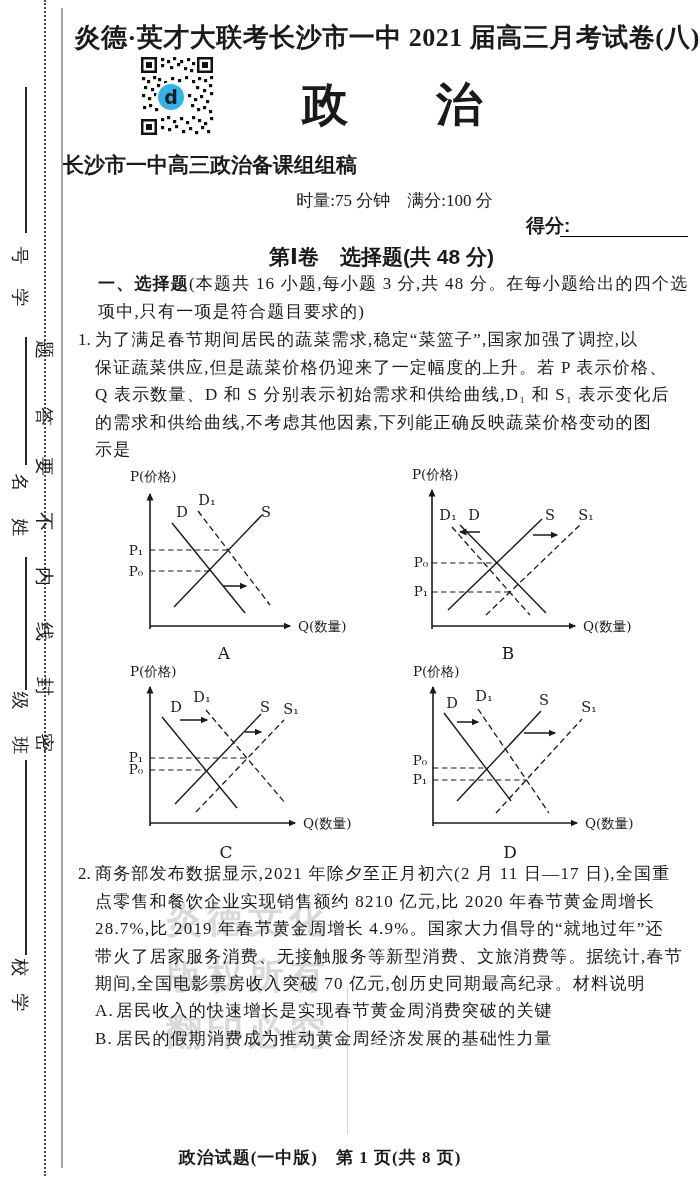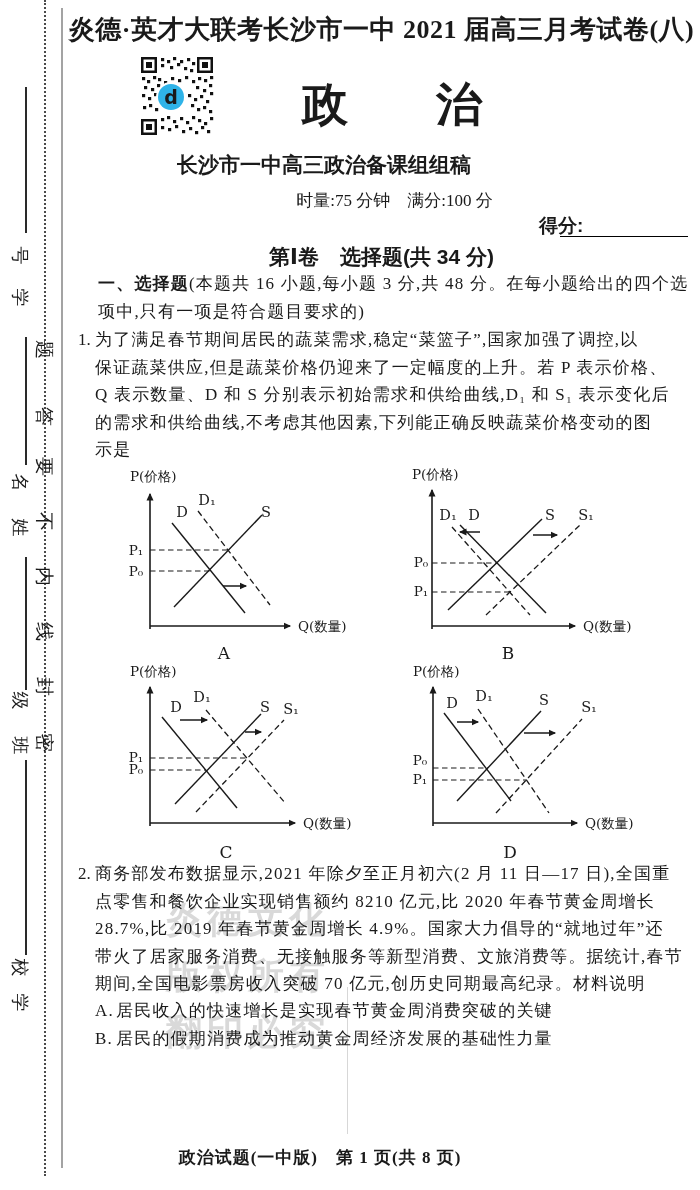--- a/index.html
+++ b/index.html
@@ -13,26 +13,26 @@
   .dotline{position:absolute;left:44px;top:0;height:1176px;width:0;border-left:2px dotted #4a4a4a;}
   .grayline{position:absolute;left:61px;top:8px;height:1160px;width:2px;background:#a3a3a3;}
   .vch{position:absolute;transform:rotate(90deg);font-size:19px;line-height:19px;width:19px;text-align:center;}
   .fld{font-size:18px;}
   .fill-line{position:absolute;left:25px;width:2px;background:#2a2a2a;}
   
   .wm{position:absolute;left:166px;top:892px;font-size:36px;line-height:56px;letter-spacing:5px;
       color:rgba(120,120,120,0.28);font-family:"Liberation Sans","DejaVu Sans",sans-serif;font-weight:bold;}
   .wm-edge{position:absolute;left:347px;top:987px;width:1px;height:147px;background:rgba(150,150,150,0.38);}
   
-  .banner{position:absolute;left:63px;top:12px;width:637px;font-size:26px;font-weight:bold;text-align:center;letter-spacing:0.5px;}
+  .banner{position:absolute;left:63px;top:20px;width:637px;font-size:26px;font-weight:bold;text-align:right;letter-spacing:0.5px;}
   .subject{position:absolute;left:302px;top:74px;width:180px;display:flex;justify-content:space-between;
            font-size:46px;font-weight:bold;}
-  .organizer{position:absolute;left:63px;top:151px;width:522px;font-size:21px;font-weight:bold;text-align:center;}
+  .organizer{position:absolute;left:63px;top:151px;width:522px;font-size:21px;font-weight:bold;}
   .duration{position:absolute;left:76px;top:189px;width:637px;font-size:17px;text-align:center;}
-  .score-label{position:absolute;left:539px;top:213px;font-size:19px;font-weight:bold;}
+  .score-label{position:absolute;left:526px;top:213px;font-size:19px;font-weight:bold;}
   .score-line{position:absolute;left:560px;top:214px;width:128px;height:22px;border-bottom:1.6px solid #000;}
   .sec-head{position:absolute;left:63px;top:243px;width:637px;font-size:21px;font-weight:bold;text-align:center;}
   
   .para{position:absolute;font-size:17px;line-height:27.5px;letter-spacing:1.2px;}
   .intro{left:78px;top:270px;width:618px;margin-left:20px;}
   .qnum{position:absolute;left:78px;font-size:17px;line-height:27.5px;}
   .stem{position:absolute;left:95px;width:600px;font-size:17px;line-height:27.5px;letter-spacing:1.2px;white-space:pre-line;}
   .options{position:absolute;left:95px;top:997px;width:600px;font-size:17px;line-height:27.5px;letter-spacing:1.2px;}
   .opt-label{display:inline-block;width:21px;vertical-align:top;}
   .opt-text{display:inline-block;vertical-align:top;white-space:pre-line;max-width:575px;}
@@ -179,21 +179,21 @@
 
 <div class="subject sans">
   <span>政</span>
   <span>治</span>
 </div>
 
 <div class="organizer sans">长沙市一中高三政治备课组组稿</div>
 <div class="duration">时量:75 分钟　满分:100 分</div>
 <div class="score-label sans">得分:</div>
 <div class="score-line"></div>
-<div class="sec-head sans">第Ⅰ卷　选择题(共 34 分)</div>
+<div class="sec-head sans">第Ⅰ卷　选择题(共 48 分)</div>
 
 <div class="para intro">
   <span class="sans b">一、选择题</span><span class="ml">(本题共 16 小题,每小题 3 分,共 48 分。在每小题给出的四个选
 项中,只有一项是符合题目要求的)</span>
 </div>
 
 <span class="qnum" style="top:326px">1.</span>
 <div class="stem" style="top:326px">为了满足春节期间居民的蔬菜需求,稳定“菜篮子”,国家加强了调控,以
 保证蔬菜供应,但是蔬菜价格仍迎来了一定幅度的上升。若 P 表示价格、
 Q 表示数量、D 和 S 分别表示初始需求和供给曲线,D₁ 和 S₁ 表示变化后

